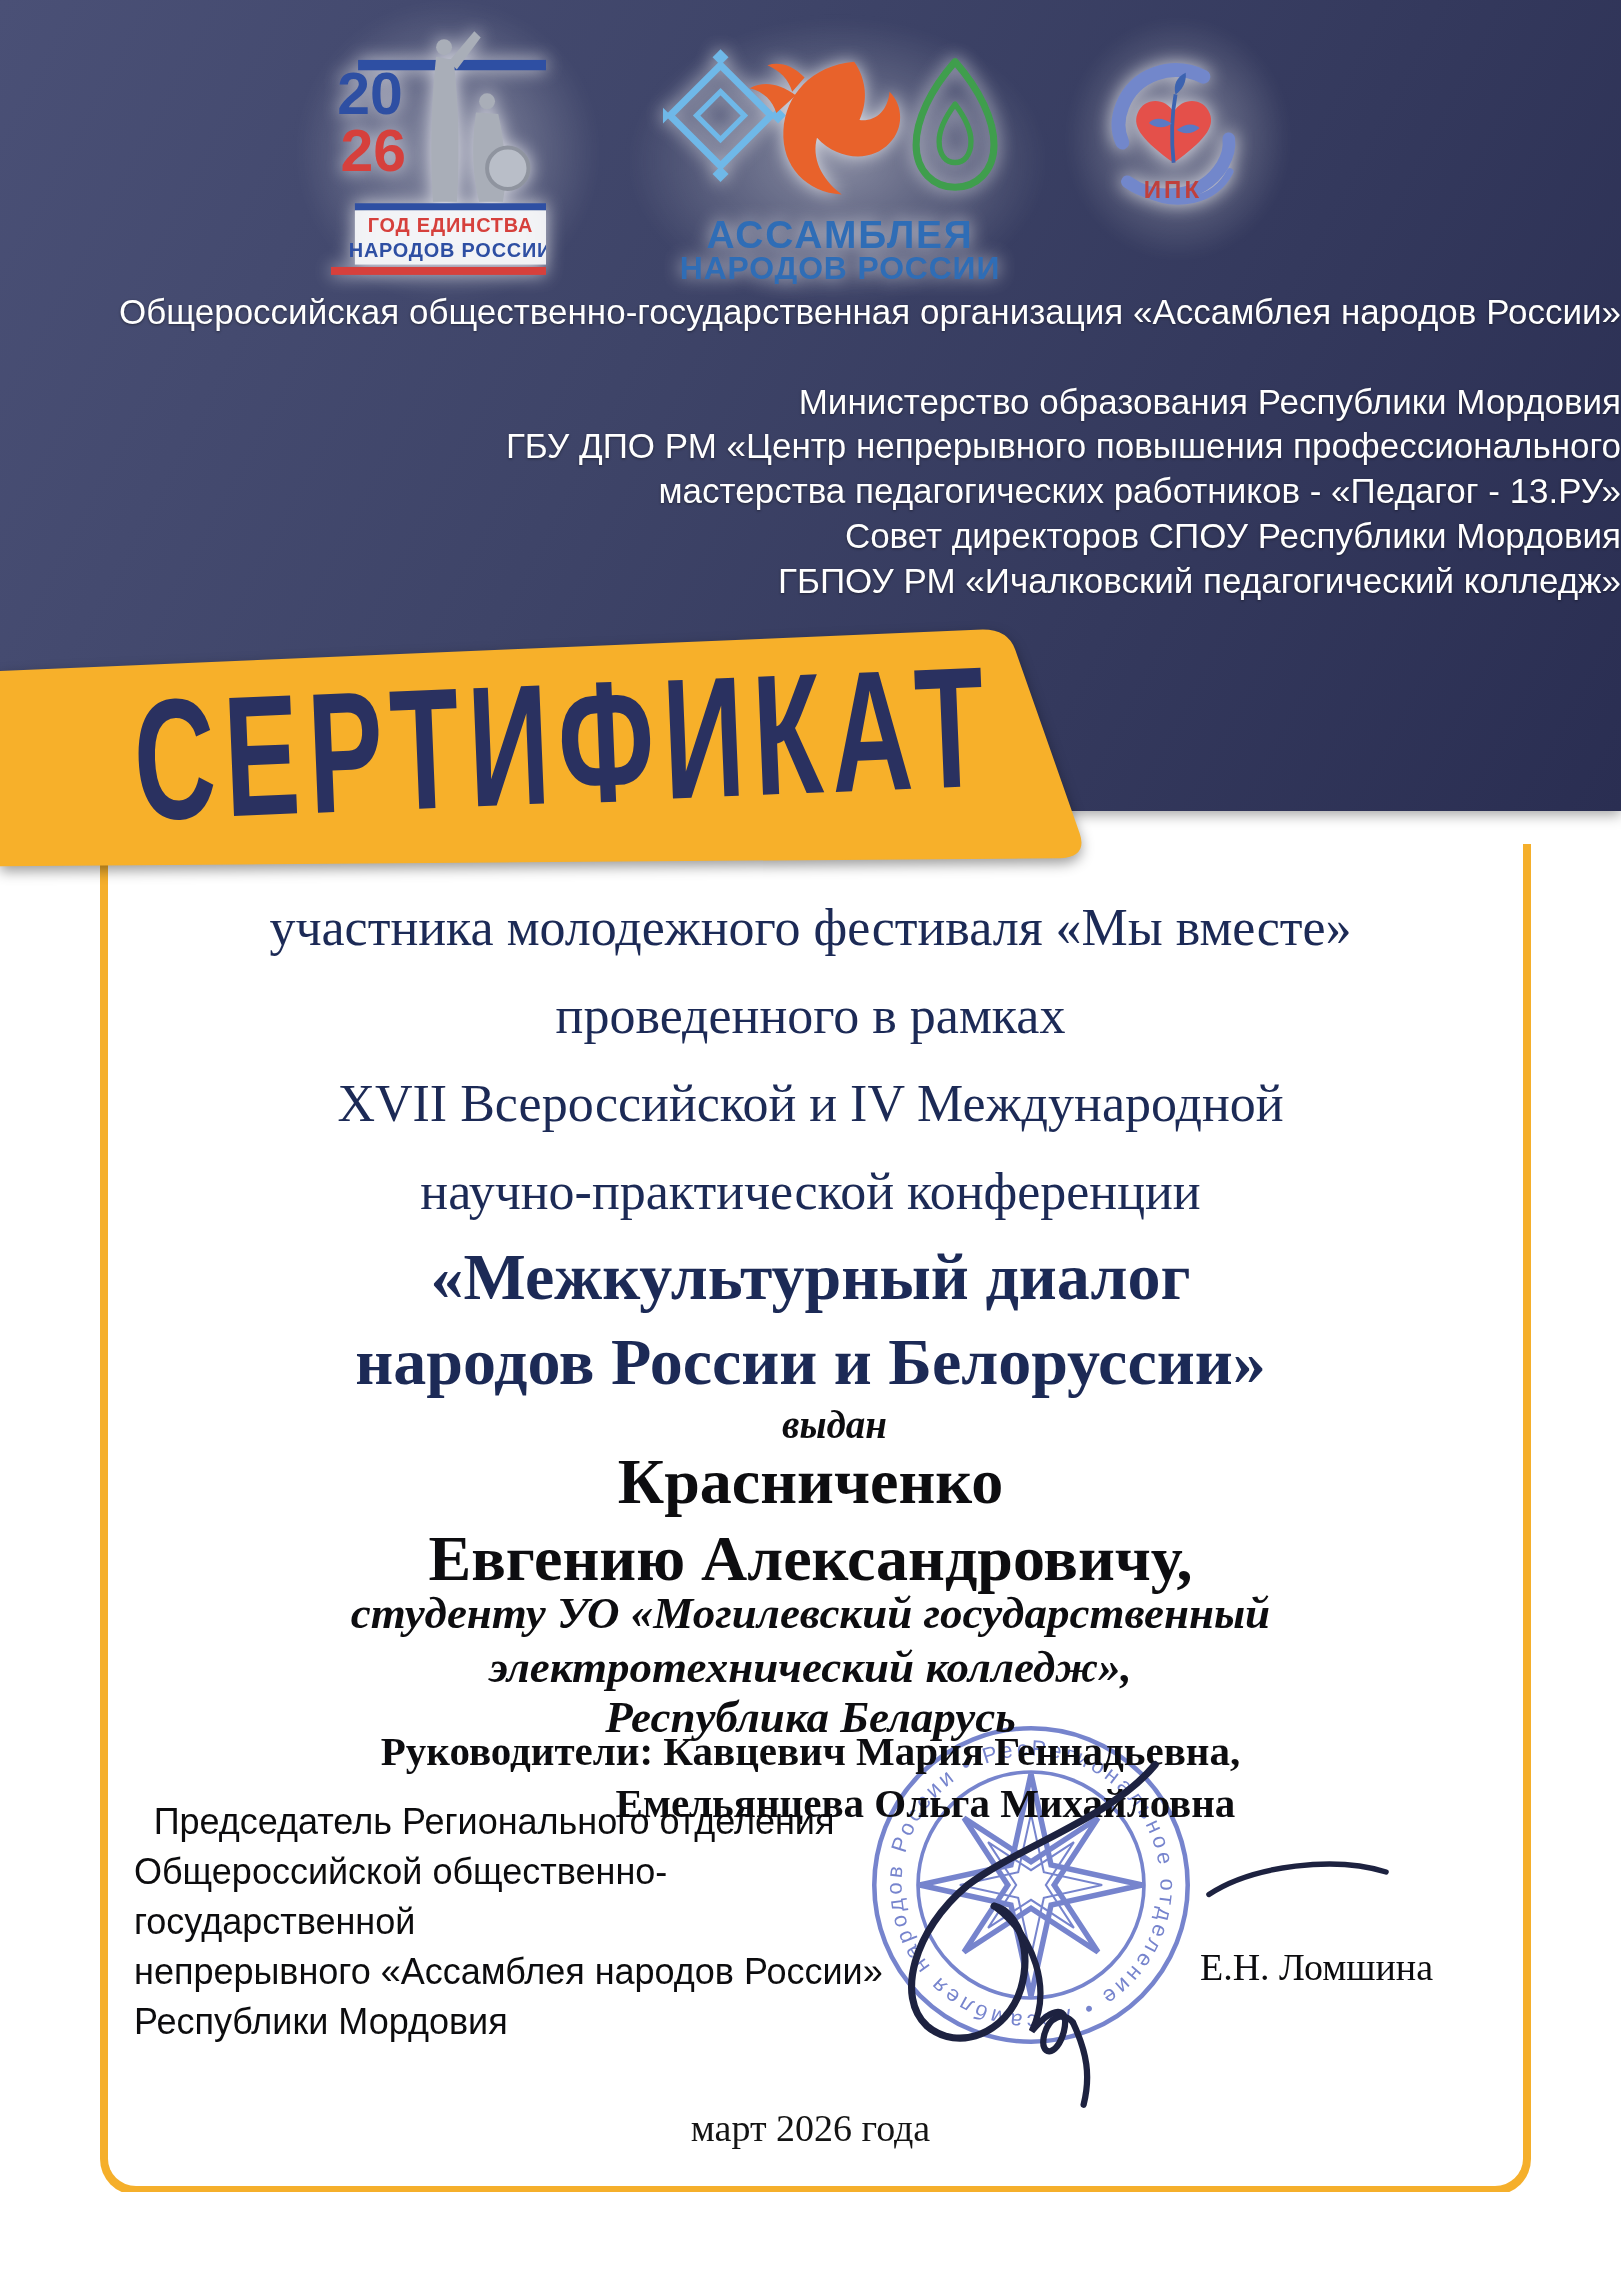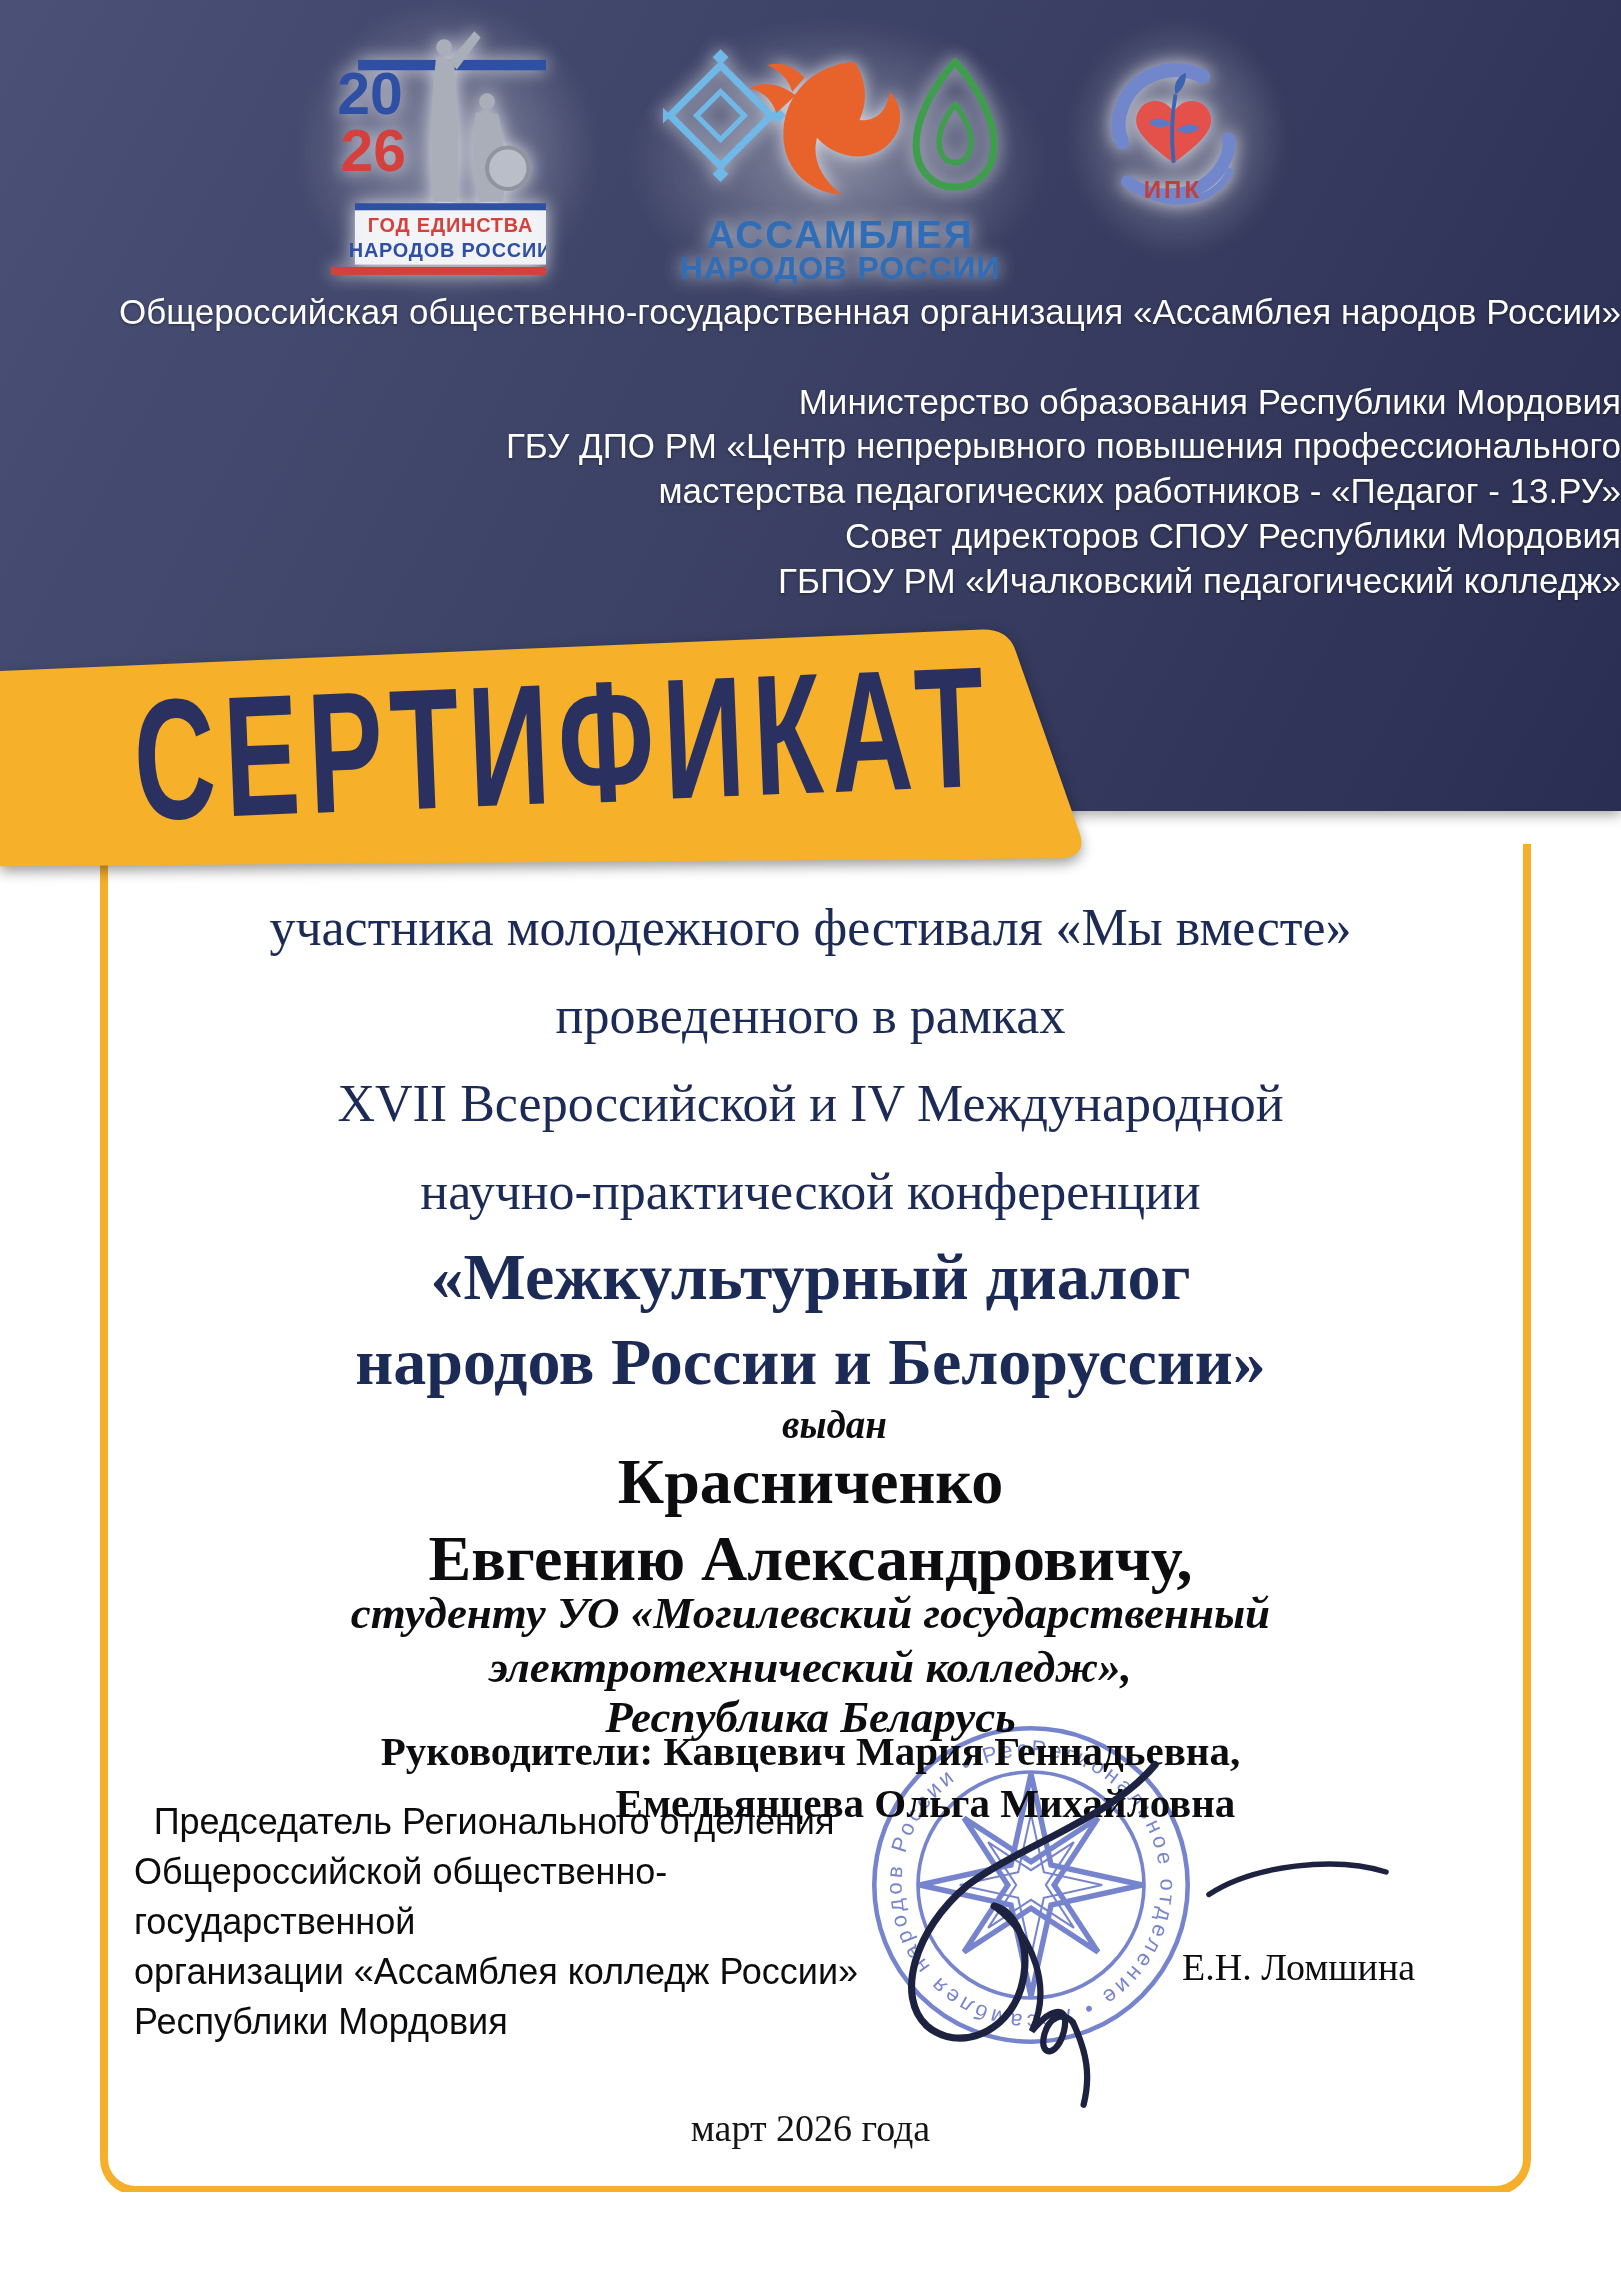--- a/index.html
+++ b/index.html
@@ -37,21 +37,21 @@
   .issued{color:#0D0D10;font:bold italic 39px "Liberation Serif","DejaVu Serif",serif;}
   .recipient{color:#0D0D10;font:bold 64px "Liberation Serif","DejaVu Serif",serif;}
   .affil{color:#0D0D10;font:bold italic 45px "Liberation Serif","DejaVu Serif",serif;}
   .superv{color:#0D0D10;font:bold 41px "Liberation Serif","DejaVu Serif",serif;}
   .datel{color:#141414;font:38px "Liberation Serif","DejaVu Serif",serif;}
 
   
   .chairman{position:absolute;left:134px;top:1797px;width:806px;z-index:6;color:#0c0c0e;
      font:36px "Liberation Sans","DejaVu Sans",sans-serif;line-height:50px;}
   .chairman div:first-child{text-indent:19.7px;}
-  .signer{position:absolute;left:1182px;top:1945px;width:269px;text-align:left;z-index:8;
+  .signer{position:absolute;left:1182px;top:1945px;width:269px;text-align:center;z-index:8;
      color:#0c0c0e;font:38px "Liberation Serif","DejaVu Serif",serif;}
   .stamp-svg{position:absolute;left:867px;top:1721px;z-index:5;opacity:.85;}
   .sig-svg{position:absolute;left:788px;top:1702px;z-index:7;}
 </style>
 </head>
 <body>
 
 <div class="page">
 
   <div class="navy-band">
@@ -181,21 +181,21 @@
       <path d="M 410 70 C 360 130 260 160 200 205 C 140 255 120 330 155 362 C 190 392 245 370 260 320 C 272 278 258 235 230 228" stroke-width="8"></path>
       <path d="M 230 228 C 275 262 295 320 272 368 C 295 340 315 338 308 368 C 300 398 280 396 286 372 C 291 352 308 345 318 358" stroke-width="7"></path>
       <path d="M 318 358 C 334 392 338 418 330 450" stroke-width="7"></path>
       <path d="M 470 215 C 520 182 612 172 668 190" stroke-width="6"></path>
     </g>
   </svg>
 
   <div class="chairman">
     <div>Председатель Регионального отделения</div>
     <div>Общероссийской общественно-государственной</div>
-    <div>организации «Ассамблея колледж России»</div>
+    <div>непрерывного «Ассамблея народов России»</div>
     <div>Республики Мордовия</div>
   </div>
 
   <div class="signer">Е.Н. Ломшина</div>
 
   <div class="cline datel" style="top:2106px;">март 2026 года</div>
 
 </div>
 
 

